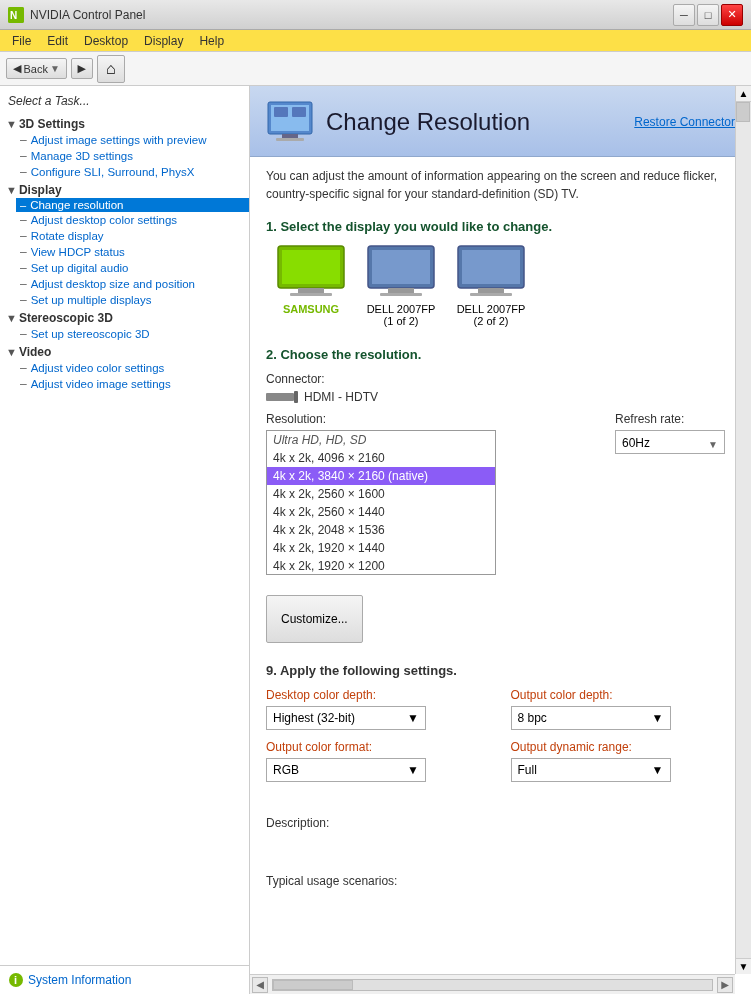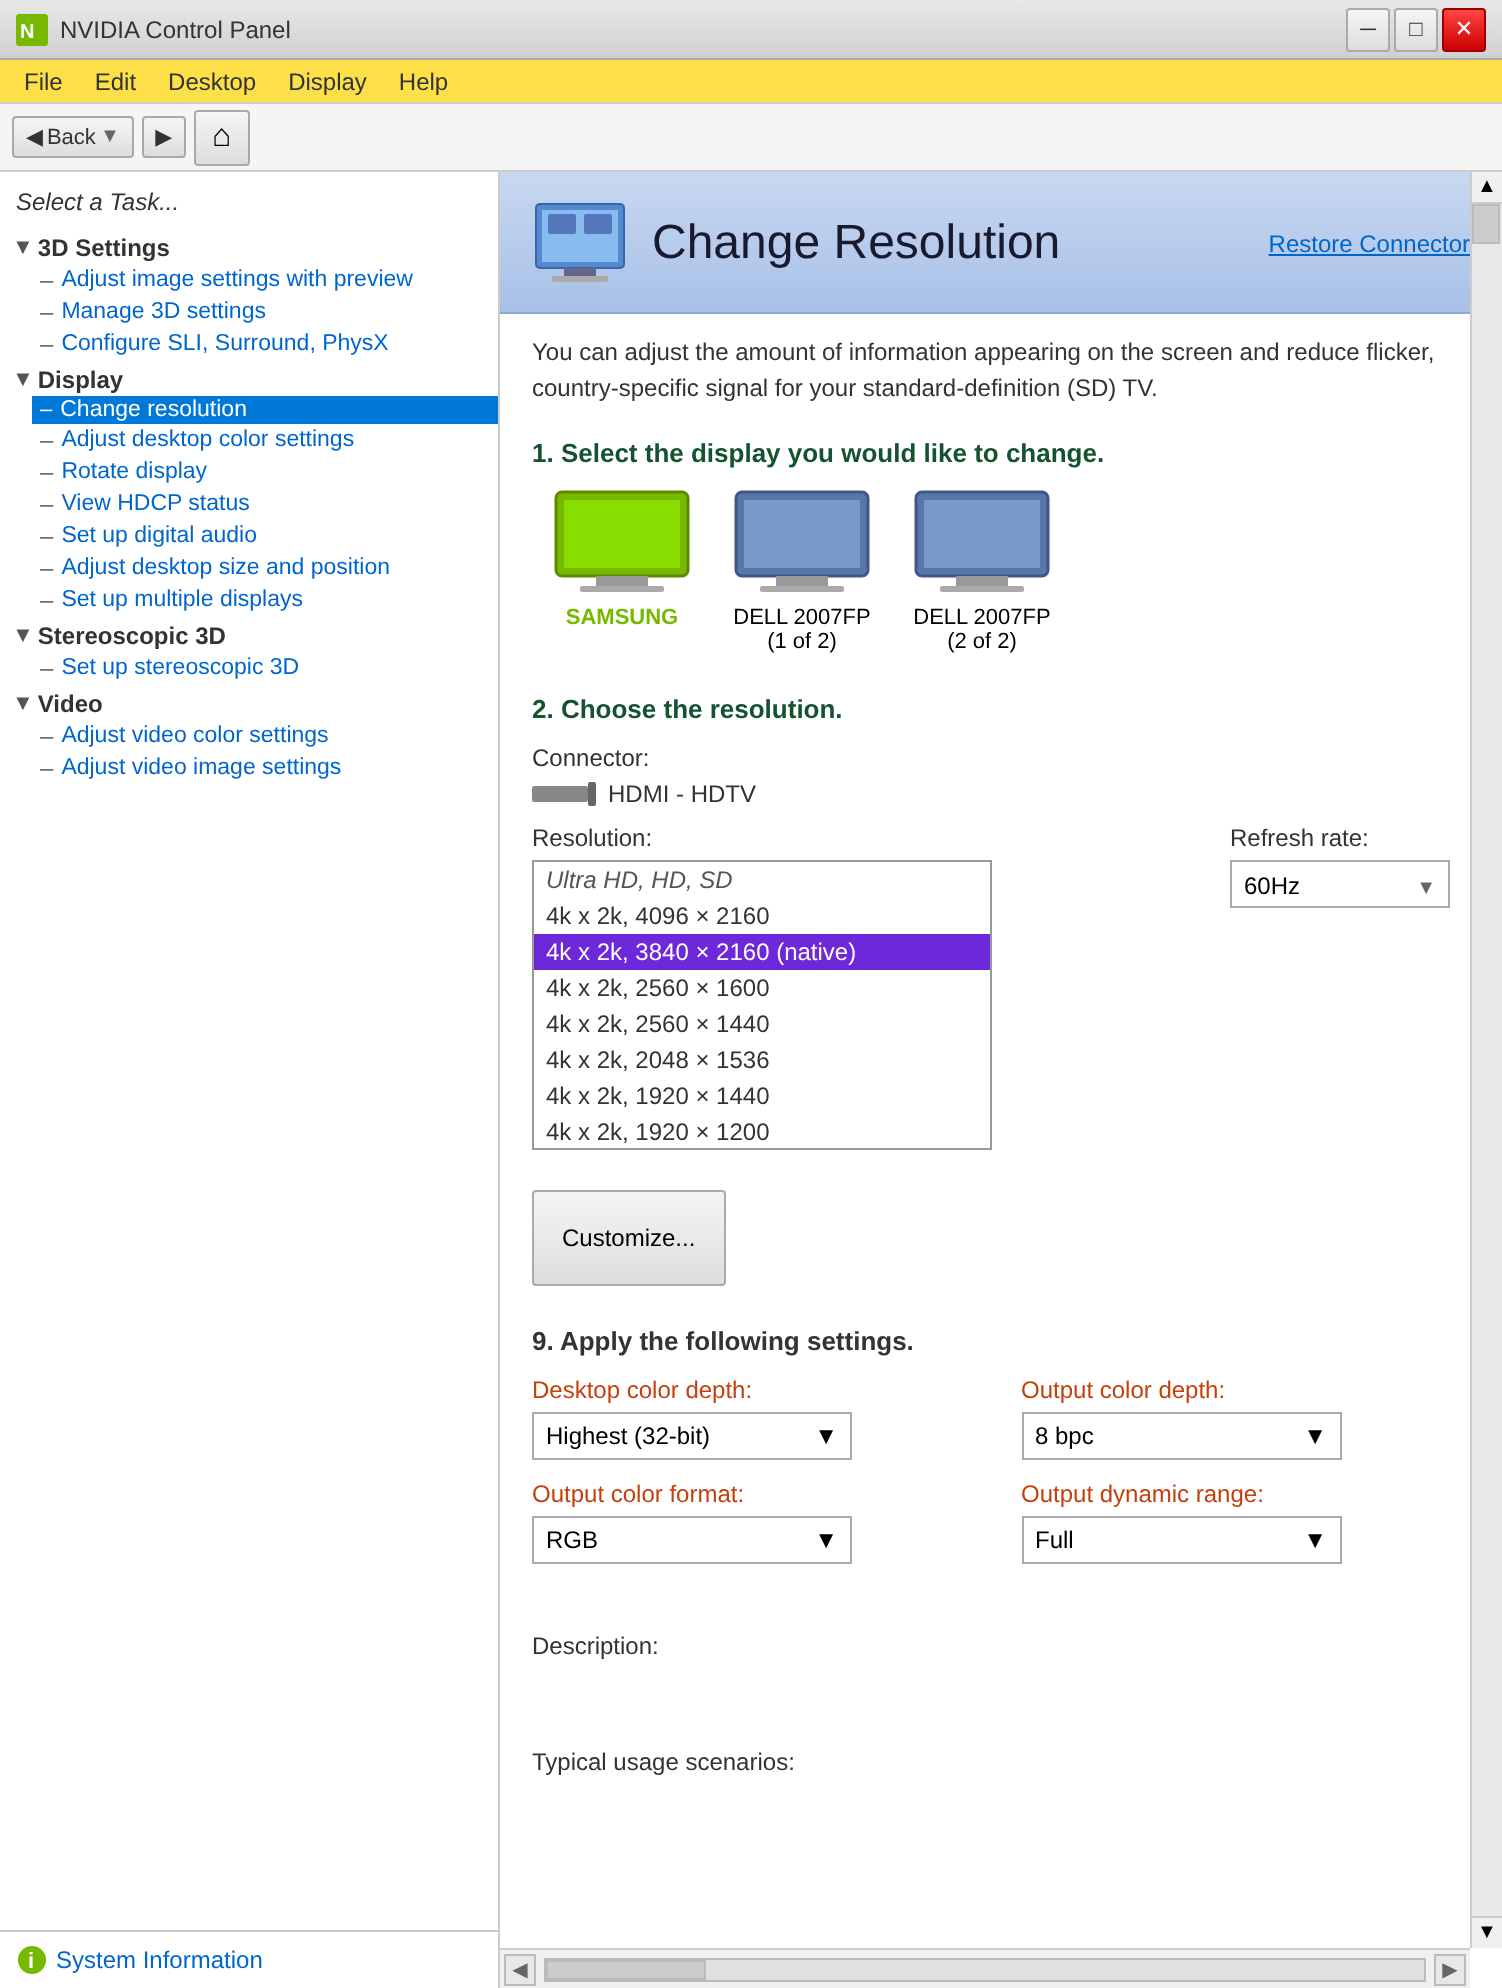--- a/index.html
+++ b/index.html
@@ -104,21 +104,21 @@
     .resolution-left { flex: 1; }
     .resolution-right { width: 120px; }
     .field-label { font-size: 12px; color: #333; margin-bottom: 4px; }
 
     
     .listbox {
       border: 1px solid #999; background: white;
       height: 145px; overflow-y: scroll; width: 230px;
     }
     .listbox-item { padding: 2px 6px; font-size: 12px; cursor: pointer; color: #333; }
-    .listbox-item.selected { background: #6d28d9; color: white; }
+    .listbox-item.selected { background: #8b5cf6; color: white; }
     .listbox-group-header { padding: 2px 6px; font-size: 12px; font-style: italic; color: #555; }
 
     
     .select-box {
       border: 1px solid #aaa; background: white;
       padding: 3px 6px; font-size: 12px; cursor: pointer;
       display: flex; align-items: flex-end; justify-content: space-between;
       width: 110px; height: 24px;
     }
     .select-arrow { font-size: 10px; color: #666; }

